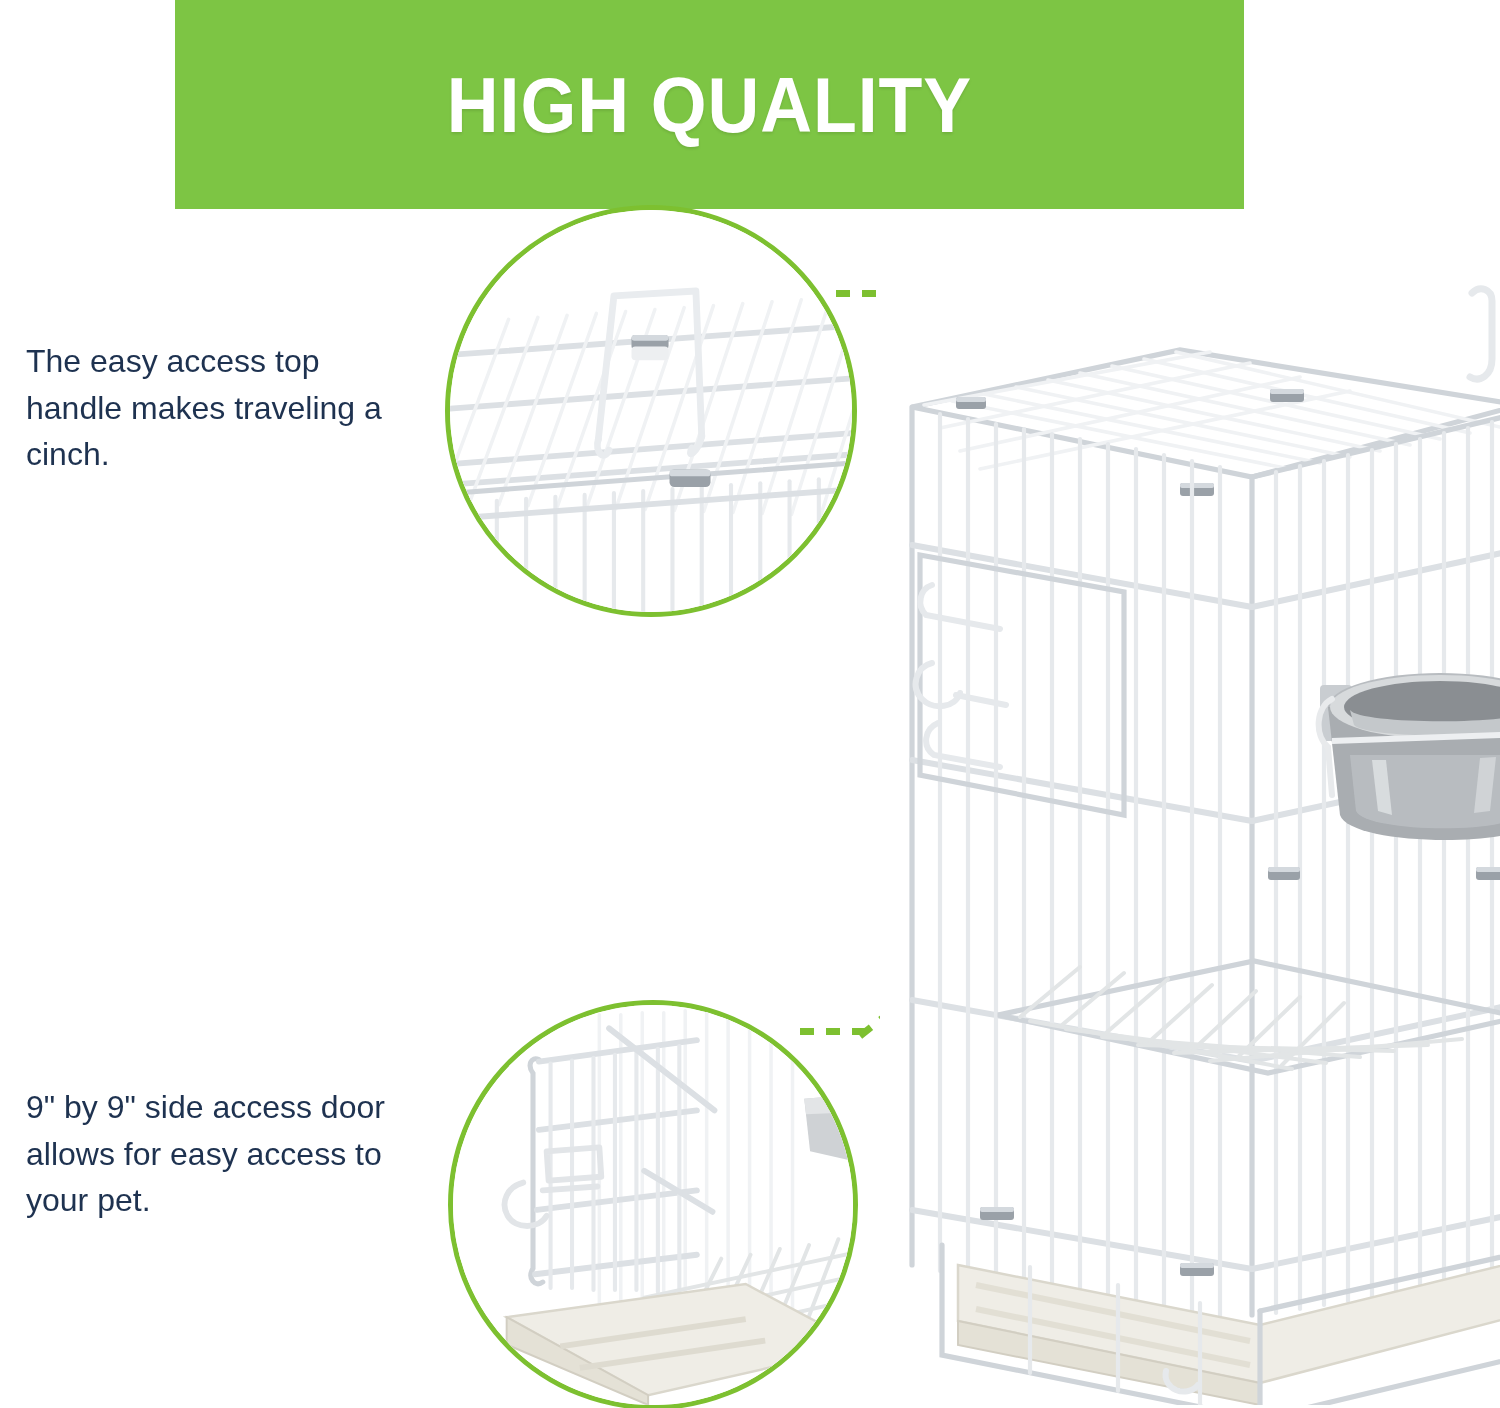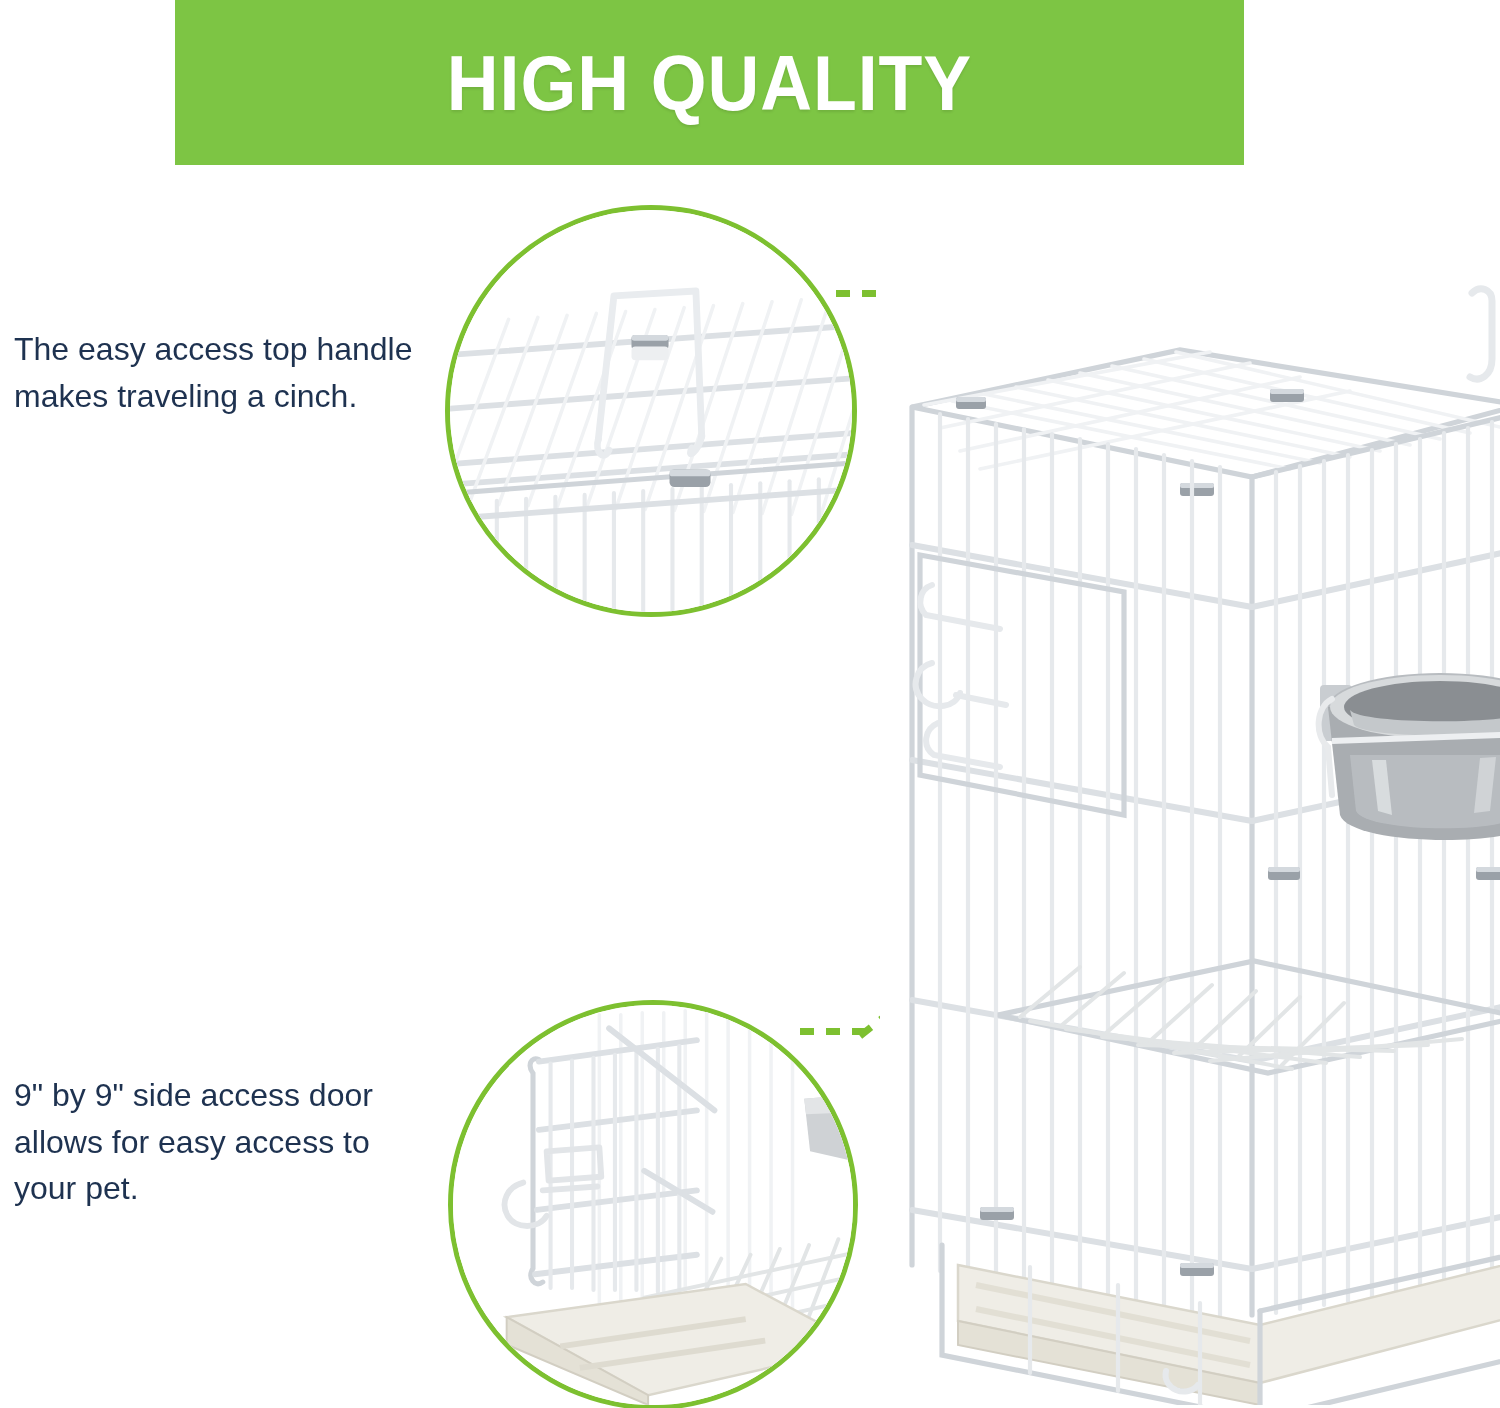--- a/index.html
+++ b/index.html
@@ -15,21 +15,21 @@
     font-family: "Liberation Sans", sans-serif;
     -webkit-font-smoothing: antialiased;
   }
 
   
   #header-banner {
     position: absolute;
     left: 175px;
     top: 0;
     width: 1069px;
-    height: 165px;
+    height: 209px;
     background: #7DC544;
     display: flex;
     align-items: center;
     justify-content: center;
     box-sizing: border-box;
   }
   #header-title {
     color: #ffffff;
     font-family: "Liberation Sans Narrow", "Liberation Sans", sans-serif;
     font-weight: 700;
@@ -59,21 +59,21 @@
     margin: 0 0 26px 0;
     line-height: 1.05;
     white-space: nowrap;
   }
   .feature-body {
     color: #1E3250;
     font-family: "Liberation Sans", sans-serif;
     font-weight: 300;
     font-size: 32px;
     line-height: 1.46;
-    margin: 0;
+    margin: 12px;
   }
 
   
   .callout-circle {
     position: absolute;
     border-radius: 50%;
     border: 5px solid #7DC030;
     overflow: hidden;
     box-sizing: border-box;
     background: #ffffff;

